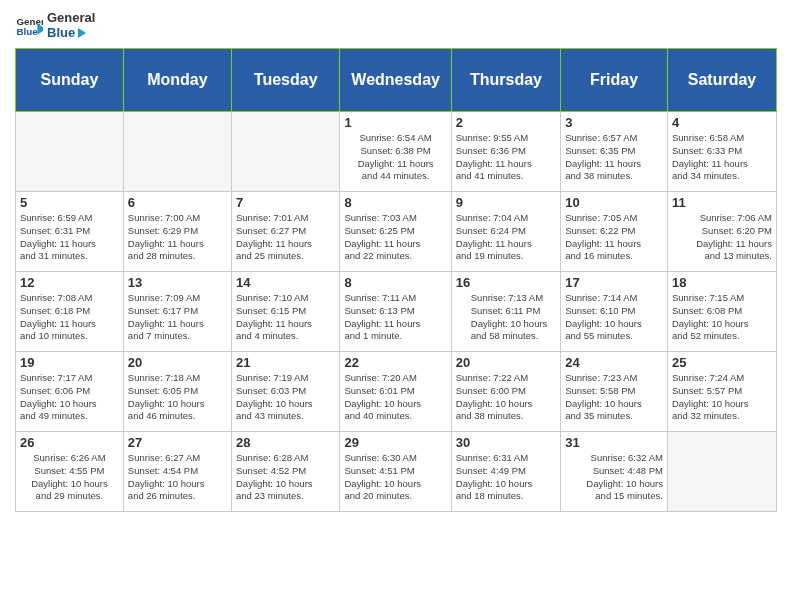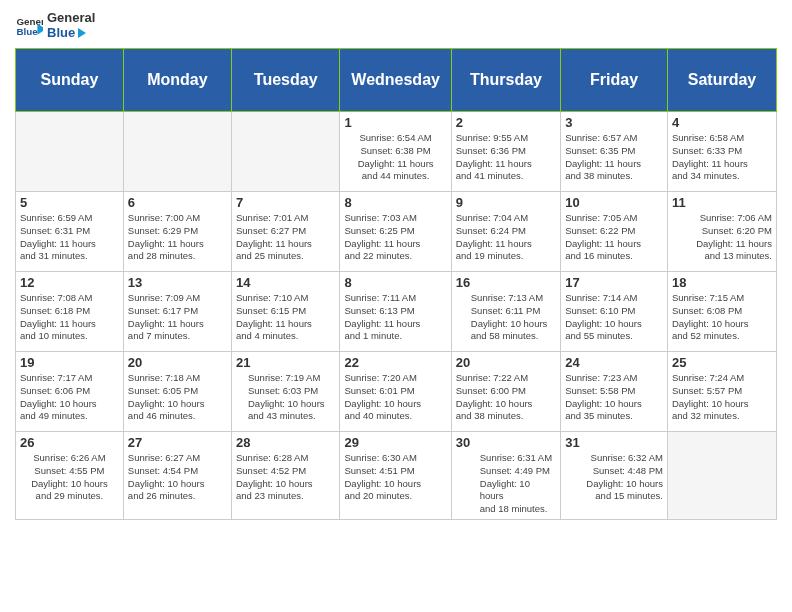--- a/index.html
+++ b/index.html
@@ -222,21 +222,21 @@
           </td>
           <td>
             <div class="day-num">20</div>
             <div class="day-info" style="white-space: pre-line;">Sunrise: 7:18 AM
 Sunset: 6:05 PM
 Daylight: 10 hours
 and 46 minutes.</div>
           </td>
           <td>
             <div class="day-num">21</div>
-            <div class="day-info" style="white-space: pre-line; margin-left: 12px;">Sunrise: 7:19 AM
+            <div class="day-info" style="white-space: pre-line;">Sunrise: 7:19 AM
 Sunset: 6:03 PM
 Daylight: 10 hours
 and 43 minutes.</div>
           </td>
           <td>
             <div class="day-num">22</div>
             <div class="day-info" style="white-space: pre-line;">Sunrise: 7:20 AM
 Sunset: 6:01 PM
 Daylight: 10 hours
 and 40 minutes.</div>
@@ -287,21 +287,21 @@
           </td>
           <td>
             <div class="day-num">29</div>
             <div class="day-info" style="white-space: pre-line;">Sunrise: 6:30 AM
 Sunset: 4:51 PM
 Daylight: 10 hours
 and 20 minutes.</div>
           </td>
           <td>
             <div class="day-num">30</div>
-            <div class="day-info" style="white-space: pre-line; margin-left: 24px;">Sunrise: 6:31 AM
+            <div class="day-info" style="white-space: pre-line;">Sunrise: 6:31 AM
 Sunset: 4:49 PM
 Daylight: 10 hours
 and 18 minutes.</div>
           </td>
           <td>
             <div class="day-num">31</div>
             <div class="day-info" style="white-space: pre-line; text-align: right;">Sunrise: 6:32 AM
 Sunset: 4:48 PM
 Daylight: 10 hours
 and 15 minutes.</div>

